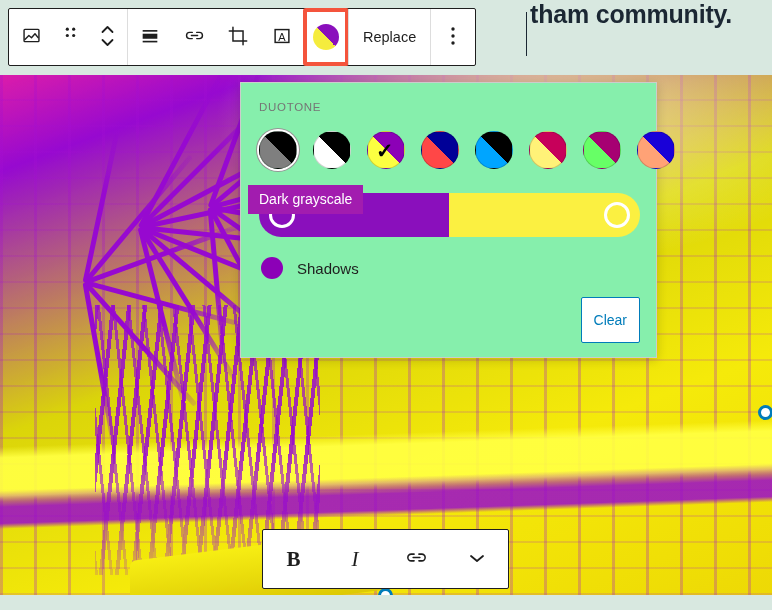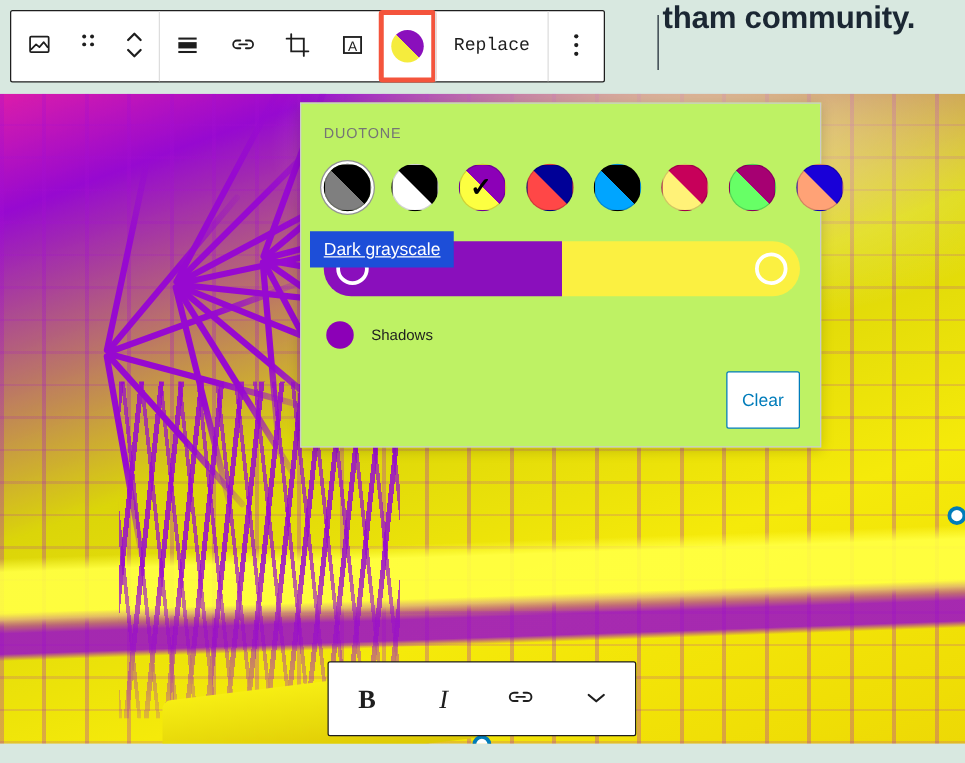--- a/index.html
+++ b/index.html
@@ -77,33 +77,33 @@
     background:#fff; border:1px solid #1e1e1e; border-radius:2px;
     z-index:40;
   }
   .tb-group { display:flex; align-items:center; }
   .tb-group + .tb-group { border-left:1px solid #ddd; }
   .tb-btn {
     width:44px; height:56px;
     display:flex; align-items:center; justify-content:center;
     background:none; border:none; cursor:pointer; padding:0; color:#1e1e1e;
   }
-  .tb-btn.wide { width:auto; padding:4px 14px; font-size:14.5px; color:#1e1e1e;font-family:Liberation Mono, monospace; }
+  .tb-btn.wide { width:auto; padding:4px 14px; font-size:14.5px; color:#1e1e1e; }
   .tb-btn.duotone-active {
     outline:4px solid #f4543c; outline-offset:-3px; border-radius:2px;
   }
   .swatch-circle {
     width:26px; height:26px; border-radius:50%;
     background:linear-gradient(45deg,#f5ec3d 0 50%, #8a0fbc 50% 100%);
   }
 
   
   #duotone-popover {
     position:absolute; left:240px; top:82px; width:417px;
-    background:#bef264; border:1px solid #ccc;
+    background:#86efac; border:1px solid #ccc;
     box-shadow:0 2px 10px rgba(0,0,0,.18);
     z-index:50; padding:18px 16px 14px 16px;
   }
   #duotone-label {
     font-size:11.5px; letter-spacing:.7px; color:#757575; text-transform:uppercase;
     margin:0 0 18px 2px;
   }
   #duotone-swatches { display:flex; gap:16px; padding-left:2px; }
   .dt-swatch {
     width:38px; height:38px; border-radius:50%;
@@ -114,22 +114,22 @@
     box-shadow:0 0 0 2px #fff, 0 0 0 3px #949494;
   }
   .dt-check {
     position:absolute; left:8px; top:8px; width:22px; height:22px;
     color:#000; font-size:21px; line-height:22px; font-weight:700;
   }
 
   
   #dt-tooltip {
     position:absolute; left:248px; top:185px;
-    background:#1d4ed8; color:#fff;
-    font-size:14px; padding:6px 11px 7px; white-space:nowrap; z-index:60;text-decoration:underline;
+    background:#a21caf; color:#fff;
+    font-size:14px; padding:6px 11px 7px; white-space:nowrap; z-index:60;
   }
 
   
   #dt-gradient {
     position:relative; margin:24px 0 0 2px; height:44px;
     border-radius:22px; overflow:visible;
     background:linear-gradient(90deg,#8a0fbc 0 50%, #fbf041 50% 100%);
   }
   .grad-handle {
     position:absolute; top:50%; transform:translateY(-50%);
@@ -138,21 +138,21 @@
   }
   #grad-handle-shadow { left:10px; }
   #grad-handle-highlight { right:10px; }
 
   
   .color-row {
     display:flex; align-items:center; gap:14px;
     margin-top:20px; padding-left:4px;
   }
   .color-dot { width:22px; height:22px; border-radius:50%; flex:0 0 auto; }
-  .color-row span { font-size:12px; color:#1e1e1e; }
+  .color-row span { font-size:15px; color:#1e1e1e; }
 
   
   #dt-footer { display:flex; justify-content:flex-end; margin-top:18px; }
   #clear-button {
     font-size:14px; color:#007cba;
     background:#fff; border:1px solid #007cba; border-radius:2px;
     padding:14px 12px; cursor:pointer;
   }
 
   

